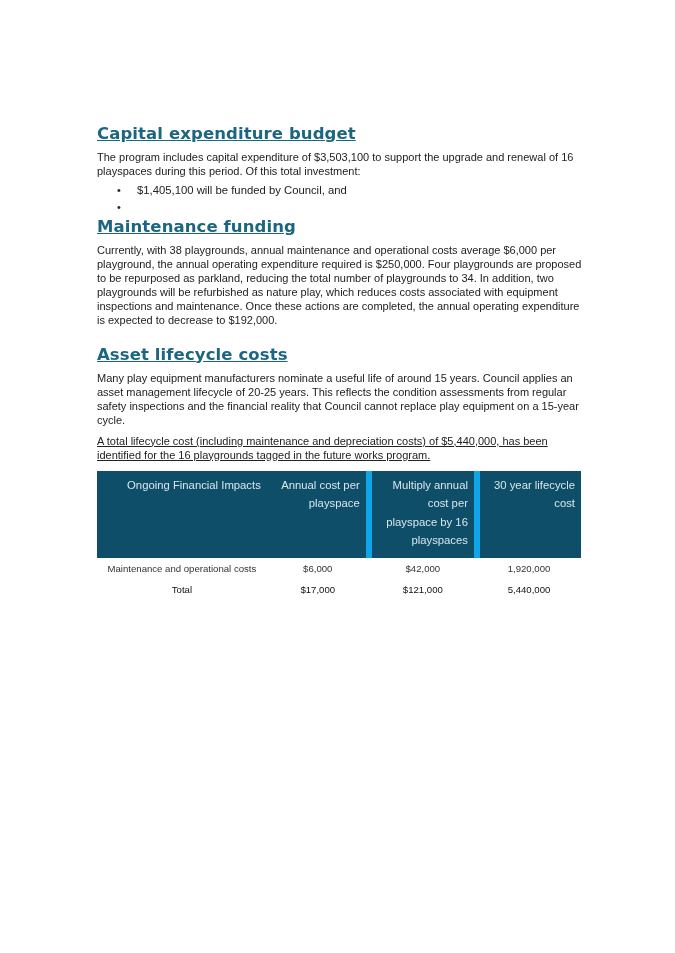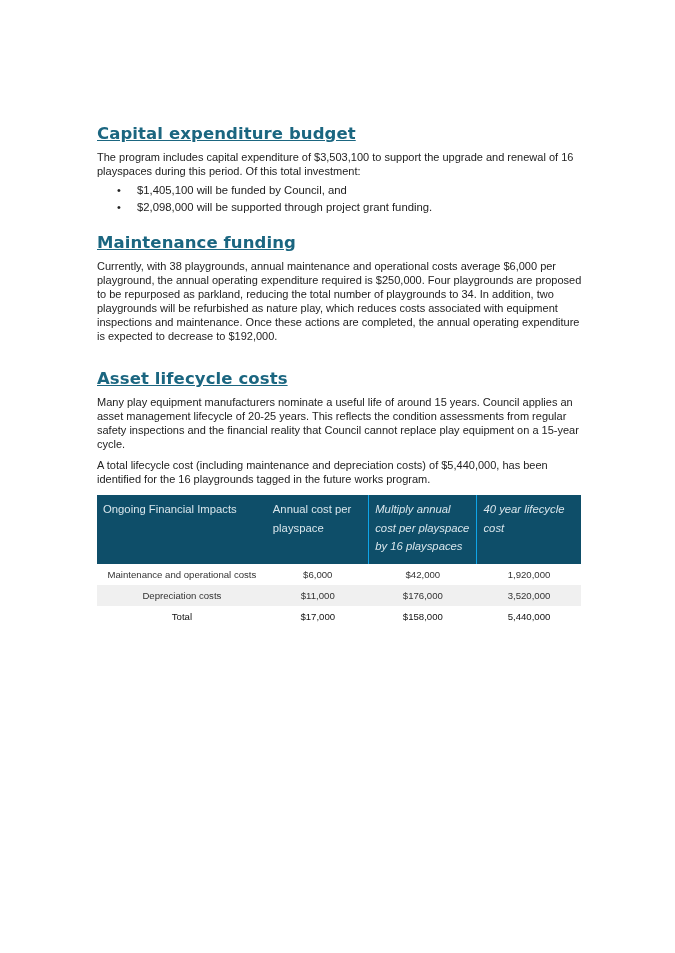--- a/index.html
+++ b/index.html
@@ -54,46 +54,46 @@
       top: 0;
       font-size: 11px;
     }
     .after-list {
       margin-top: 6px;
     }
     .section + .section {
       margin-top: 16px;
     }
     .section.s2 { }
-    .section.s3 { margin-top: 24px; }
+    .section.s3 { margin-top: 16px; }
     p.body.gap {
       margin-top: 7px;
+      text-decoration: underline;
     }
 
     
     table.fin {
       margin-top: 9px;
       width: 484px;
       border-collapse: collapse;
       font-size: 11px;
     }
     table.fin th {
       background: #0e4e69;
       color: #d9e6ec;
       font-weight: normal;
-      text-align: left;
+      text-align: right;
       vertical-align: top;
       padding: 5px 6px 8px 6px;
       line-height: 18.5px;
       font-size: 11.3px;
       height: 55px;
     }
     table.fin th.sep {
-      border-left: 1px solid #0ea5e9;
-      font-style: italic;
+      border-left: 6px solid #0ea5e9;
     }
     table.fin td {
       font-size: 9.6px;
       line-height: 13px;
       padding: 4px 6px 4px 6px;
       color: #333333;
       height: 13px;
       text-align: center;
     }
     table.fin td.num {
@@ -118,21 +118,20 @@
   <section class="section s1">
     <h2 class="section-heading">Capital expenditure budget</h2>
     <p class="body">The program includes capital expenditure of $3,503,100 to support the upgrade and renewal of 16 playspaces during this period. Of this total investment:</p>
     <ul class="bullets">
       <li>
         <span class="bullet">•</span>
         <span>$1,405,100 will be funded by Council, and</span>
       </li>
       <li>
         <span class="bullet">•</span>
-        <span>$2,098,000 will be supported through project grant funding.</span>
       </li>
     </ul>
   </section>
 
   <section class="section s2">
     <h2 class="section-heading">Maintenance funding</h2>
     <p class="body">Currently, with 38 playgrounds, annual maintenance and operational costs average $6,000 per playground, the annual operating expenditure required is $250,000. Four playgrounds are proposed to be repurposed as parkland, reducing the total number of playgrounds to 34. In addition, two playgrounds will be refurbished as nature play, which reduces costs associated with equipment inspections and maintenance. Once these actions are completed, the annual operating expenditure is expected to decrease to $192,000.</p>
   </section>
 
   <section class="section s3">
@@ -145,39 +144,33 @@
         <col class="col1">
           <col class="col2">
           <col class="col3">
           <col class="col4">
       </colgroup>
       <thead>
         <tr>
           <th>Ongoing Financial Impacts</th>
           <th>Annual cost per playspace</th>
           <th class="sep">Multiply annual cost per playspace by 16 playspaces</th>
-          <th class="sep">40 year lifecycle cost</th>
+          <th class="sep">30 year lifecycle cost</th>
         </tr>
       </thead>
       <tbody>
         <tr>
           <td>Maintenance and operational costs</td>
           <td class="num">$6,000</td>
           <td class="num">$42,000</td>
           <td class="num">1,920,000</td>
         </tr>
-        <tr class="shade">
-          <td>Depreciation costs</td>
-          <td class="num">$11,000</td>
-          <td class="num">$176,000</td>
-          <td class="num">3,520,000</td>
-        </tr>
         <tr class="total">
           <td>Total</td>
           <td class="num">$17,000</td>
-          <td class="num">$158,000</td>
+          <td class="num">$121,000</td>
           <td class="num">5,440,000</td>
         </tr>
       </tbody>
     </table>
   </section>
 
 </div>
 
 </body></html>

